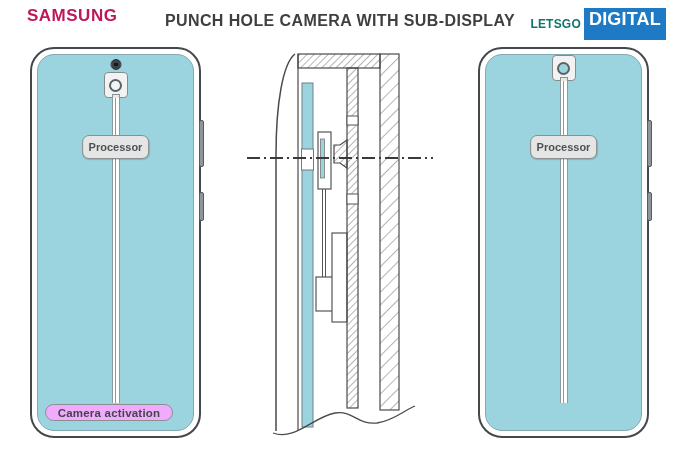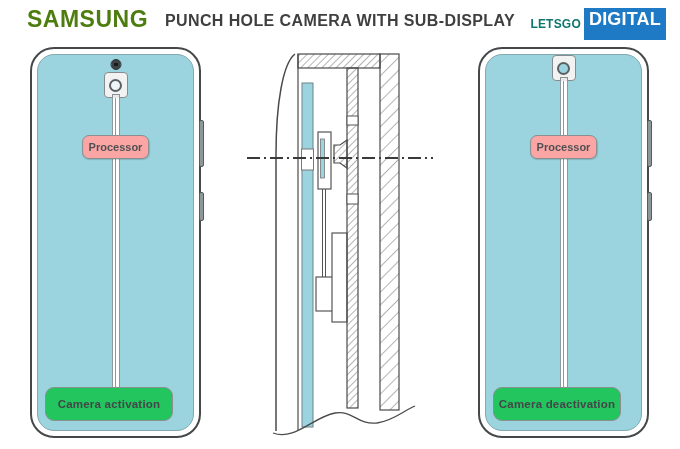--- a/index.html
+++ b/index.html
@@ -3,21 +3,21 @@
 <meta charset="utf-8">
 <style>
   html,body{margin:0;padding:0;}
   body{
     width:680px;height:449px;position:relative;background:#ffffff;
     font-family:"Liberation Sans", sans-serif;overflow:hidden;
   }
   
   .brand-samsung{
     position:absolute;left:27px;top:6px;
-    font-size:23px;font-weight:bold;color:#4d7c0f;
+    font-size:17px;font-weight:bold;color:#be185d;
     letter-spacing:0.5px;transform:scaleY(1.02);text-align:right;
   }
   .page-title{
     position:absolute;left:50%;top:12px;transform:translateX(-50%);
     font-size:16px;font-weight:bold;color:#3f3f3f;letter-spacing:0.4px;
     white-space:nowrap;
   }
   .site-logo{
     position:absolute;right:14px;top:8px;display:flex;align-items:center;
     font-weight:bold;
@@ -66,29 +66,29 @@
   .cable{
     position:absolute;left:50%;transform:translateX(-50%);width:8px;
     background:linear-gradient(to right,
       #8a9a9e 0 1px,#ffffff 1px 3.5px,#8a9a9e 3.5px 4.5px,
       #ffffff 4.5px 7px,#8a9a9e 7px 8px);
   }
   .phone.left .cable{top:43px;bottom:27px;}
   .phone.right .cable{top:24px;bottom:27px;}
   .processor-pill{
     position:absolute;left:50%;transform:translateX(-50%);top:80px;
-    min-width:58px;height:24px;background:#fca5a5;
+    min-width:58px;height:24px;background:#e5e5e5;
     border:1.5px solid #8a8f91;border-radius:7px;box-sizing:border-box;
     display:flex;align-items:center;justify-content:center;
     font-size:11px;font-weight:bold;color:#4f5254;padding:4px 6px;
     box-shadow:0 1px 1px rgba(0,0,0,0.15);
   }
   .bottom-pill{
-    position:absolute;left:7px;right:20px;bottom:9px;height:34px;
-    background:#22c55e;border:1.5px solid #8a8f91;border-radius:9px;
+    position:absolute;left:7px;right:20px;bottom:9px;height:17px;
+    background:#f0abfc;border:1.5px solid #8a8f91;border-radius:9px;
     box-sizing:border-box;display:flex;align-items:center;justify-content:center;
     font-size:11.5px;font-weight:bold;color:#43474a;letter-spacing:0.2px;
   }
   .side-btn{
     position:absolute;right:-5px;width:5px;background:#8f9699;
     border:1px solid #565c5f;border-radius:2px;box-sizing:border-box;
   }
   .side-btn.volume{top:71px;height:47px;}
   .side-btn.power{top:143px;height:29px;}
   
@@ -120,21 +120,20 @@
 </div>
 
 <div class="phone right">
   <div class="screen">
     <div class="cable"></div>
     <div class="cam-module">
       <div class="cam-lens"></div>
       <div class="cam-notch"></div>
     </div>
     <div class="processor-pill">Processor</div>
-    <div class="bottom-pill">Camera deactivation</div>
   </div>
   <div class="side-btn volume"></div>
   <div class="side-btn power"></div>
 </div>
 
 <svg class="cross-section" width="190" height="404" viewBox="0 0 190 404">
   <defs>
     <pattern id="hatchDense" width="5" height="5" patternUnits="userSpaceOnUse" patternTransform="rotate(45)">
       <line x1="0" y1="0" x2="0" y2="5" stroke="#6a6a6a" stroke-width="1"></line>
     </pattern>

